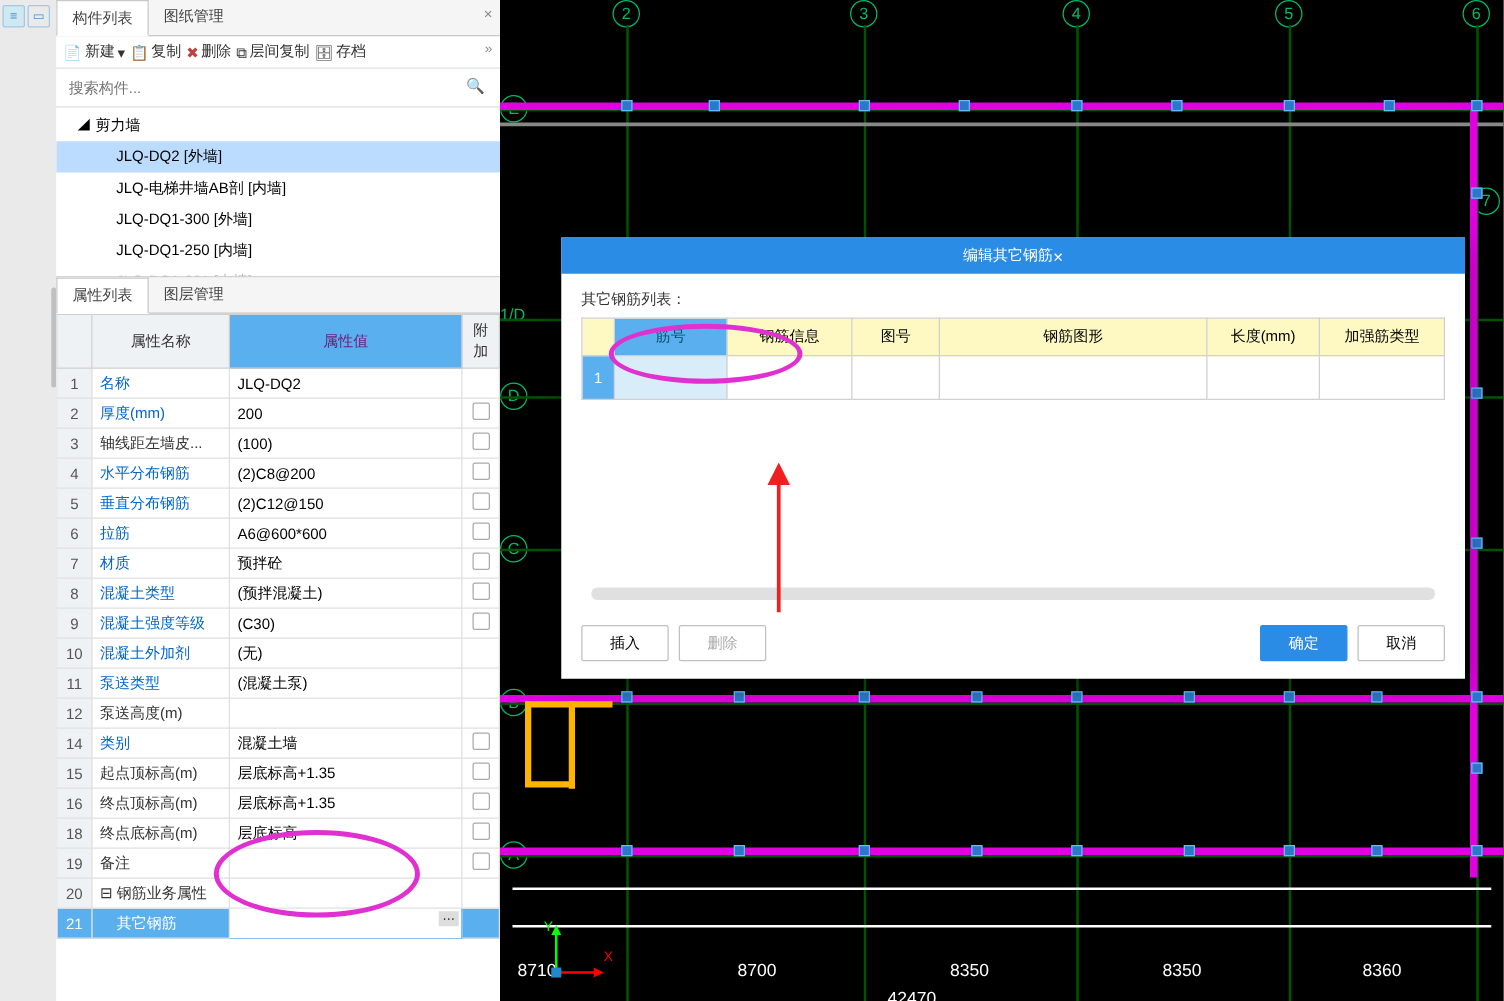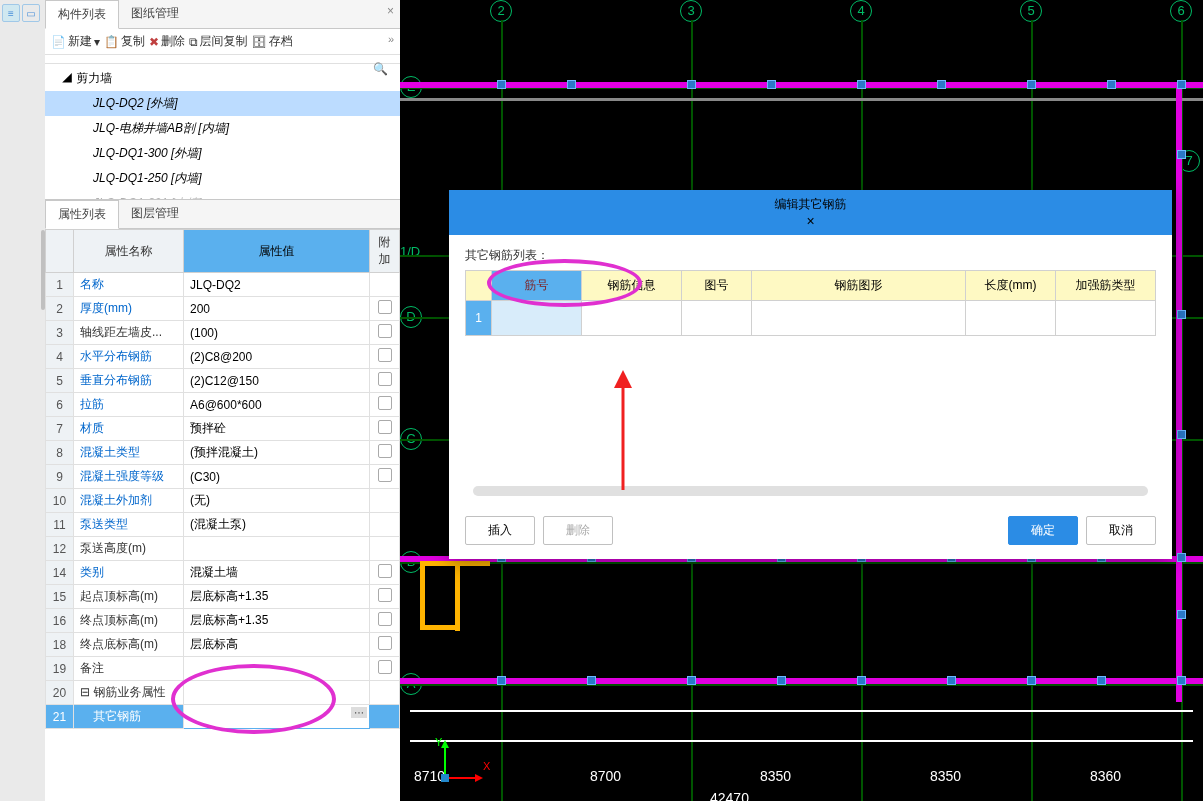--- a/index.html
+++ b/index.html
@@ -22,26 +22,26 @@
 .toolbar .menu-x { position: absolute; right: 6px; top: 4px; color: #888; font-size: 11px; }
 
 .search-row { position: relative; padding: 4px 6px; border-bottom: 1px solid #e0e0e0; }
 .search-row input { width: 100%; border: none; padding: 4px 20px 4px 4px; color: #888; outline: none; }
 .search-row .mag { position: absolute; right: 12px; top: 7px; color: #888; }
 
 .tree { padding: 2px 0 4px 0; height: 135px; overflow: hidden; }
 .tree-item { padding: 4px 8px 4px 28px; cursor: pointer; white-space: nowrap; }
 .tree-root { padding-left: 16px; font-weight: normal; }
 .tree-item.sel { background: #bcdcff; }
-.tree-item.child { padding-left: 48px; font-style: italic; }
+.tree-item.child { padding-left: 48px; }
 
 .prop-panel { border-top: 1px solid #c8c8c8; }
 .prop-table { width: 100%; border-collapse: collapse; }
 .prop-table th { background: #eef2f5; border: 1px solid #d0d0d0; padding: 4px 6px; font-weight: normal; color: #333; text-align: center; }
-.prop-table th.val { background: #5ab0ee; color: #000000; }
+.prop-table th.val { background: #5ab0ee; color: #701a75; }
 .prop-table td { border: 1px solid #e0e0e0; padding: 3px 6px; }
 .prop-table td.num { background: #eef2f5; text-align: center; width: 28px; color: #555; }
 .prop-table td.name { width: 110px; color: #0066cc; white-space: nowrap; }
 .prop-table td.name.plain { color: #333; }
 .prop-table td.add { width: 30px; text-align: center; }
 .prop-table tr.selrow td { background: #5ab0ee; color: #fff; }
 .prop-table tr.selrow td.num { color: #fff; }
 .prop-table tr.selrow td.val { background: #fff; color: #333; border: 1px solid #5ab0ee; position: relative; }
 .prop-table tr.selrow td.val .dots { position: absolute; right: 2px; top: 2px; background: #ddd; padding: 0 3px; font-size: 10px; }
 .chk { display: inline-block; width: 14px; height: 14px; border: 1px solid #aaa; border-radius: 2px; background: #fff; }
@@ -55,27 +55,27 @@
 .vline { position: absolute; top: 0; bottom: 0; width: 2px; background: #e000e0; }
 .hline.green, .vline.green { background: #050; }
 .box-node { position: absolute; width: 9px; height: 9px; background: #2b78c8; border: 1px solid #6bb8ff; }
 .ruler-text { position: absolute; color: #fff; font-size: 14px; margin-top: 48px; }
 .axis-xy { position: absolute; left: 35px; bottom: 10px; }
 .axis-xy .y { color: #0f0; font-size: 11px; }
 .axis-xy .x { color: #f00; font-size: 11px; }
 .yellow-line { position: absolute; background: #ffb400; }
 
 .dialog { position: absolute; left: 449px; top: 190px; width: 723px; background: #fff; box-shadow: 0 4px 20px rgba(0,0,0,.4); }
-.dialog-title { background: #2b8ce5; color: #000000; padding: 6px 10px; display: flex; justify-content: center; align-items: center; flex-direction: column; }
+.dialog-title { background: #2b8ce5; color: #ffffff; padding: 6px 10px; display: flex; justify-content: center; align-items: center; }
 .dialog-title .x { cursor: pointer; font-size: 14px; }
 .dialog-body { padding: 12px 16px 10px 16px; }
 .dialog-label { margin-bottom: 6px; color: #333; }
 .rebar-table { width: 100%; border-collapse: collapse; }
 .rebar-table th { border: 1px solid #d0d0d0; background: #fef9c3; padding: 6px 4px; font-weight: normal; text-align: center; }
-.rebar-table th.active { background: #5ab0ee; color: #7f1d1d; }
+.rebar-table th.active { background: #5ab0ee; color: #0c4a6e; }
 .rebar-table td { border: 1px solid #d0d0d0; padding: 10px 4px; }
 .rebar-table td.rownum { background: #5ab0ee; color: #fff; text-align: center; width: 26px; }
 .rebar-table td.editing { background: #d8ecfa; }
 .scroll-hint { height: 10px; background: #e0e0e0; border-radius: 5px; margin: 150px 8px 0 8px; }
 .dialog-footer { display: flex; justify-content: space-between; padding: 10px 16px 14px 16px; }
 .dialog-footer .left-btns, .dialog-footer .right-btns { display: flex; gap: 8px; }
 .btn { padding: 5px 22px; border: 1px solid #c0c0c0; background: #fff; cursor: pointer; border-radius: 2px; }
 .btn.primary { background: #2b8ce5; color: #fff; border-color: #2b8ce5; }
 .btn.disabled { color: #aaa; }
 
@@ -102,20 +102,21 @@
   </div>
   <div class="toolbar">
     <span>📄<span>新建</span> ▾</span>
     <span>📋<span>复制</span></span>
     <span style="color:#c04040">✖<span>删除</span></span>
     <span>⧉<span>层间复制</span></span>
     <span>🗄<span>存档</span></span>
     <span class="menu-x">»</span>
   </div>
   <div class="search-row">
+    <input placeholder="搜索构件..." style="">
     <span class="mag">🔍</span>
   </div>
   <div class="tree">
     <div class="tree-item tree-root">◢ <span>剪力墙</span></div>
     <div class="tree-item child sel">JLQ-DQ2 [外墙]</div>
     <div class="tree-item child">JLQ-电梯井墙AB剖 [内墙]</div>
     <div class="tree-item child">JLQ-DQ1-300 [外墙]</div>
     <div class="tree-item child">JLQ-DQ1-250 [内墙]</div>
     <div class="tree-item child" style="opacity:.3">JLQ-DQ1-301 [内墙]</div>
   </div>

